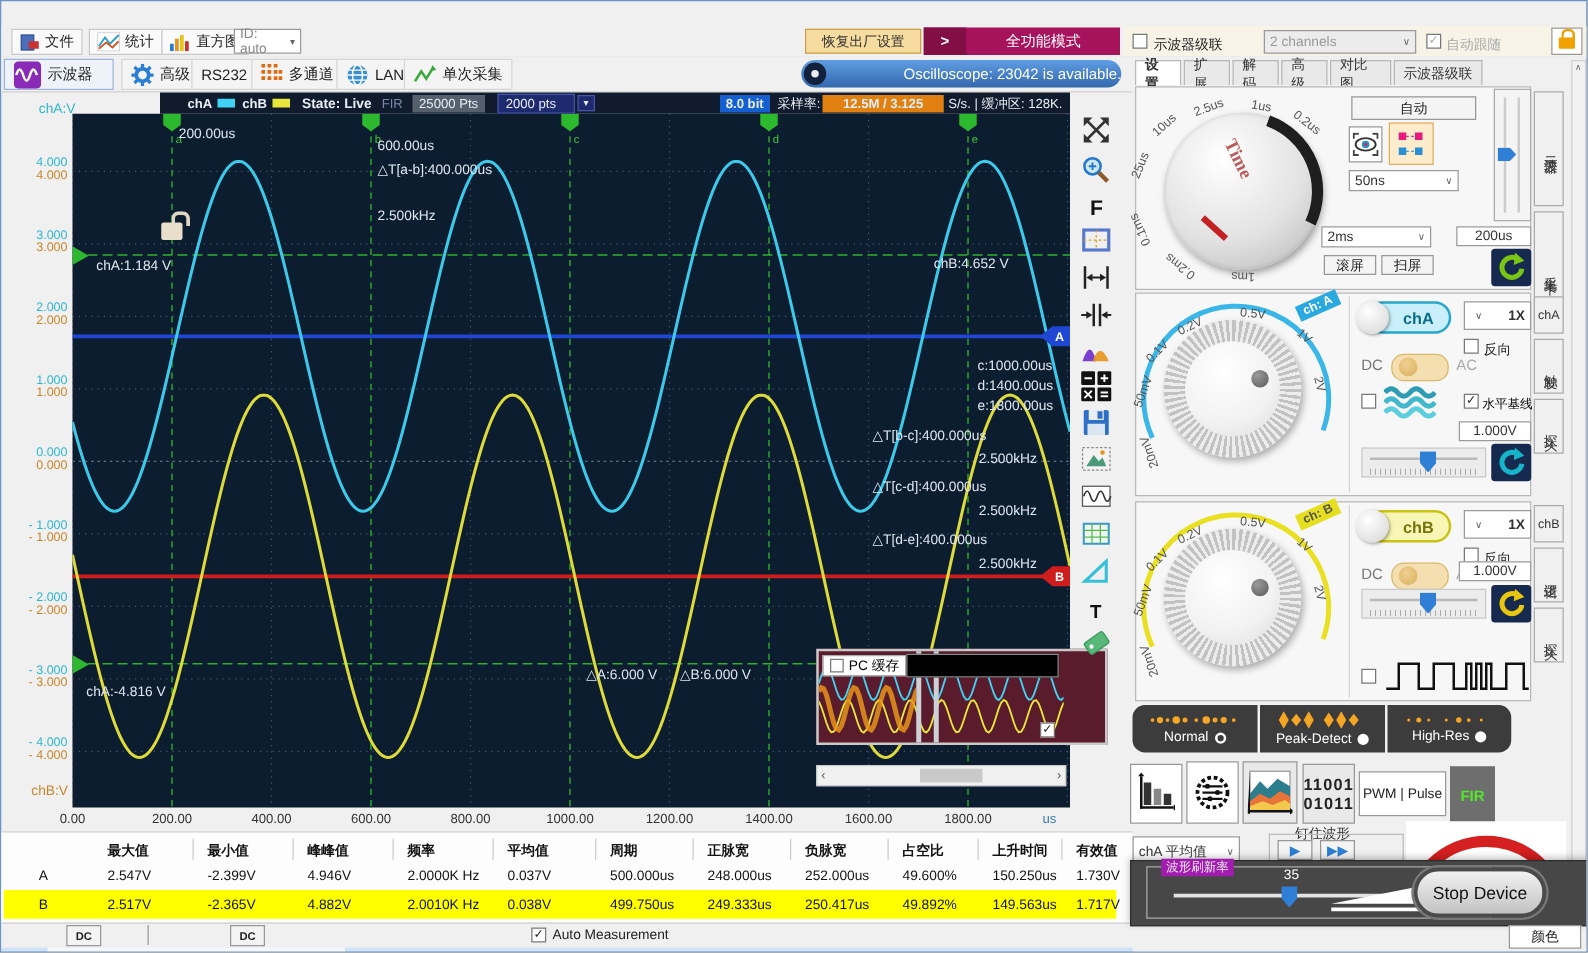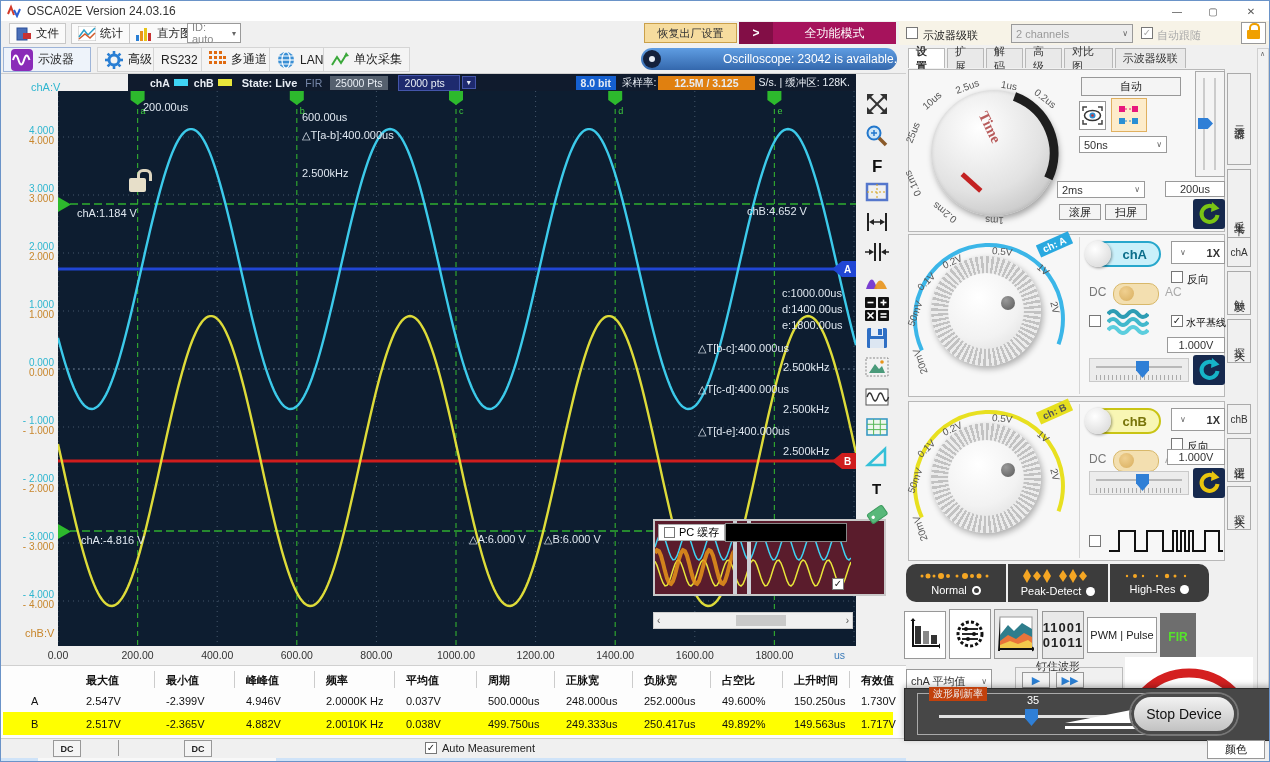--- a/index.html
+++ b/index.html
@@ -88,30 +88,20 @@
   #stopbtn{left:1130px;top:693px;width:106px;height:40px;border-radius:20px;
            background:linear-gradient(#f2f2f2,#c2c2c2);border:3px solid #4a4a4a;box-shadow:0 0 0 2px #777;
            display:flex;align-items:center;justify-content:center;font-size:14px;color:#111;box-sizing:border-box;}
   .vsc{position:absolute;left:1256px;width:12px;background:#f2f2f2;border:1px solid #d0d0d0;box-sizing:border-box;}
 </style>
 </head>
 <body>
 
 <div id="win">
 
-  <div class="abs" id="titlebar">
-    <svg class="abs" style="left:6px;top:3px" width="15" height="14">
-      <polyline points="1,10 4,3 7,11" fill="none" stroke="#d23a2a" stroke-width="2"></polyline>
-      <polyline points="7,6 10,12 13,5" fill="none" stroke="#2a5fd2" stroke-width="2"></polyline>
-    </svg>
-    <div class="abs nosel" id="titletext">OSCA02E  Version 24.03.16</div>
-    <div class="abs wbtn" style="left:1158px">—</div>
-    <div class="abs wbtn" style="left:1194px">▢</div>
-    <div class="abs wbtn" style="left:1230px;width:40px">✕</div>
-  </div>
 
   <div class="abs" id="menurow"></div>
   <div class="abs" id="menurt"></div>
 
   <div class="abs menubtn" style="left:8px">
     <svg width="16" height="16">
         <rect x="1" y="2" width="10" height="12" fill="#4a6fb8" stroke="#2a4f98"></rect>
         <rect x="7" y="7" width="8" height="6" fill="#c83232"></rect>
       </svg>
     <span>文件</span>
@@ -338,21 +328,21 @@
       <span class="ovl" style="left: 781px; top: 302px;">d:1400.00us</span>
       <span class="ovl" style="left: 781px; top: 318px;">e:1800.00us</span>
       <span class="ovl" style="left: 697px; top: 341px;">△T[b-c]:400.000us</span>
       <span class="ovl" style="left: 782px; top: 360px;">2.500kHz</span>
       <span class="ovl" style="left: 697px; top: 382px;">△T[c-d]:400.000us</span>
       <span class="ovl" style="left: 782px; top: 402px;">2.500kHz</span>
       <span class="ovl" style="left: 697px; top: 424px;">△T[d-e]:400.000us</span>
       <span class="ovl" style="left: 782px; top: 444px;">2.500kHz</span>
       <span class="ovl" style="left: 468px; top: 532px;">△A:6.000 V</span>
       <span class="ovl" style="left: 543px; top: 532px;">△B:6.000 V</span>
-      <span class="ovl" style="left: 68px; top: 533px; margin-left: 12px;">chA:-4.816 V</span>
+      <span class="ovl" style="left: 68px; top: 547px;">chA:-4.816 V</span>
     </div>
 
   <span class="abs" style="left:128px;top:168px;width:20px;height:26px">
     <span style="position:absolute;left:8px;top:0;width:9px;height:9px;border:3px solid #ded6c0;border-bottom:none;border-radius:6px 6px 0 0"></span>
     <span style="position:absolute;left:0;top:9px;width:17px;height:14px;background:#e7dfc9;border-radius:2px"></span>
   </span>
 
   <div class="abs" style="left:652px;top:518px;width:233px;height:77px;background:#5a1c2c;border:2px solid #c8c8c8;box-sizing:border-box">
     <svg id="thumbsvg" width="196" height="73" style="position:absolute;left:0;top:0">
         <path d="M0 26.0 L2 19.7 L4 15.0 L6 13.0 L8 14.2 L10 18.4 L12 24.4 L14 30.8 L16 36.0 L18 38.8 L20 38.4 L22 34.9 L24 29.2 L26 22.8 L28 17.1 L30 13.6 L32 13.2 L34 16.0 L36 21.2 L38 27.6 L40 33.6 L42 37.8 L44 39.0 L46 37.0 L48 32.3 L50 26.0 L52 19.7 L54 15.0 L56 13.0 L58 14.2 L60 18.4 L62 24.4 L64 30.8 L66 36.0 L68 38.8 L70 38.4 L72 34.9 L74 29.2 L76 22.8 L78 17.1 L80 13.6 L82 13.2 L84 16.0 L86 21.2 L88 27.6 L90 33.6 L92 37.8 L94 39.0 L96 37.0 L98 32.3 L100 26.0 L102 19.7 L104 15.0 L106 13.0 L108 14.2 L110 18.4 L112 24.4 L114 30.8 L116 36.0 L118 38.8 L120 38.4 L122 34.9 L124 29.2 L126 22.8 L128 17.1 L130 13.6 L132 13.2 L134 16.0 L136 21.2 L138 27.6 L140 33.6 L142 37.8 L144 39.0 L146 37.0 L148 32.3 L150 26.0 L152 19.7 L154 15.0 L156 13.0 L158 14.2 L160 18.4 L162 24.4 L164 30.8 L166 36.0 L168 38.8 L170 38.4 L172 34.9 L174 29.2 L176 22.8 L178 17.1 L180 13.6 L182 13.2 L184 16.0 L186 21.2 L188 27.6 L190 33.6 L192 37.8 L194 39.0 L196 37.0 " stroke="#3fd4f4" stroke-width="1.5" fill="none" opacity="1"></path>
@@ -858,21 +848,21 @@
     <span class="abs btn" style="left:6px;top:4px;width:28px;height:16px;color:#2a7fd4">▶</span>
     <span class="abs btn" style="left:40px;top:4px;width:28px;height:16px;color:#2a7fd4">▶▶</span>
   </div>
   <div class="abs" style="left:1124px;top:656px;width:128px;height:34px;background:#fff"></div>
   <svg class="abs" style="left:1124px;top:650px" width="128" height="40">
     <circle cx="64" cy="84" r="62" fill="none" stroke="#d42020" stroke-width="9"></circle>
   </svg>
 
   <div class="abs" id="popup"></div>
   <div class="abs" style="left:916px;top:692px;width:276px;height:42px;border:1px solid #aaa;box-sizing:border-box"></div>
-  <span class="abs" style="left:928px;top:686px;background:#c2410c;color:#eee;font-size:10px;padding:0 4px">波形刷新率</span>
+  <span class="abs" style="left:928px;top:686px;background:#a21caf;color:#eee;font-size:10px;padding:0 4px">波形刷新率</span>
   <span class="abs" style="left:938px;top:714px;width:170px;height:3px;background:#e2e2e2"></span>
   <span class="abs" style="left:1024px;top:708px;width:13px;height:17px;background:#2f7fd6;clip-path:polygon(0 0,100% 0,100% 55%,50% 100%,0 55%)"></span>
   <span class="abs" style="left:1026px;top:693px;color:#fff;font-size:11px">35</span>
   <svg class="abs" style="left:1062px;top:696px" width="122" height="34">
     <polygon points="2,26 114,4 114,26" fill="#fff"></polygon>
       <rect x="2" y="29" width="112" height="3" fill="#fff"></rect>
   </svg>
   <div class="abs" id="stopbtn">Stop Device</div>
   <div class="abs btn" style="left:1206px;top:739px;width:58px;height:19px;background:#fff">颜色</div>
 

